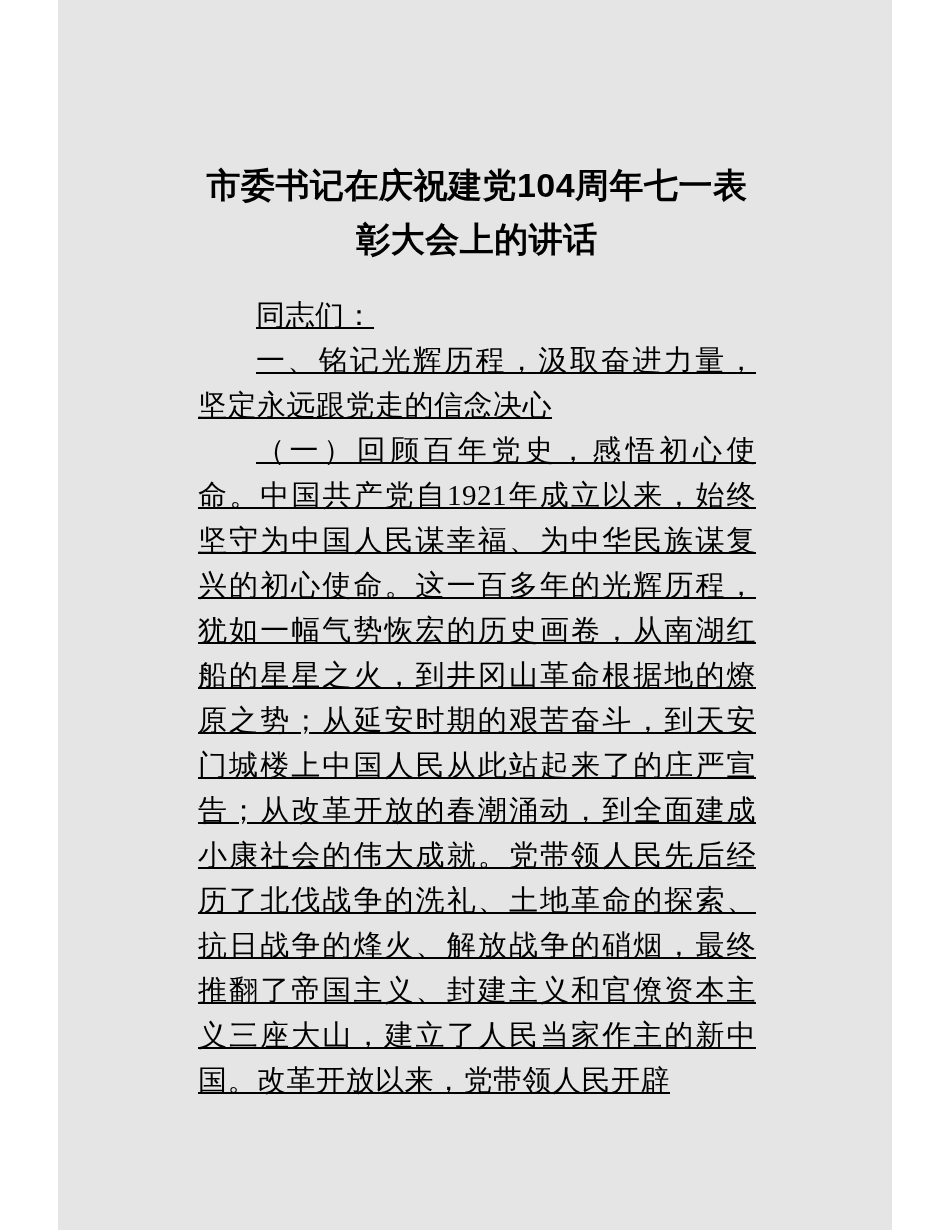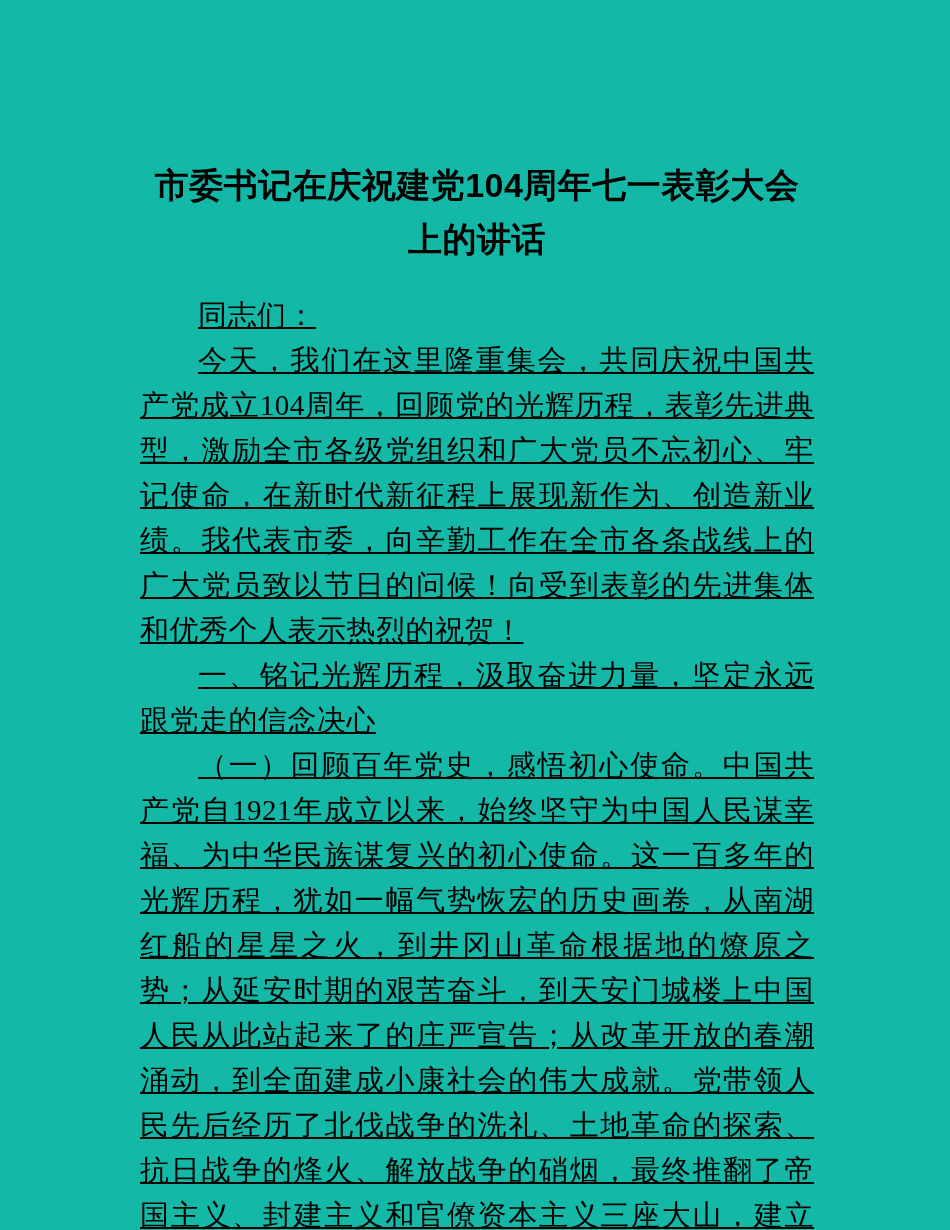--- a/index.html
+++ b/index.html
@@ -2,24 +2,24 @@
 <html><head>
 <meta charset="utf-8">
 <style>
   html, body {
     margin: 0;
     padding: 0;
     background: #ffffff;
   }
   .page {
     position: relative;
-    width: 950px;
+    width: 834px;
     height: 1230px;
     margin: 0 auto;
-    background: #14b8a6;
+    background: #e5e5e5;
     overflow: hidden;
     font-family: "Liberation Serif", "DejaVu Serif", serif;
     color: #000000;
     box-sizing: border-box;
   }
   .content {
     padding: 158px 136px 0 140px;
     box-sizing: border-box;
   }
   .doc-title {
@@ -45,19 +45,18 @@
 </style>
 </head>
 <body>
 
 <div class="page">
   <div class="content">
     <h1 class="doc-title">市委书记在庆祝建党104周年七一表彰大会上的讲话</h1>
 
     <p class="doc-paragraph">同志们：</p>
 
-    <p class="doc-paragraph">今天，我们在这里隆重集会，共同庆祝中国共产党成立104周年，回顾党的光辉历程，表彰先进典型，激励全市各级党组织和广大党员不忘初心、牢记使命，在新时代新征程上展现新作为、创造新业绩。我代表市委，向辛勤工作在全市各条战线上的广大党员致以节日的问候！向受到表彰的先进集体和优秀个人表示热烈的祝贺！</p>
 
     <p class="doc-paragraph">一、铭记光辉历程，汲取奋进力量，坚定永远跟党走的信念决心</p>
 
     <p class="doc-paragraph">（一）回顾百年党史，感悟初心使命。中国共产党自1921年成立以来，始终坚守为中国人民谋幸福、为中华民族谋复兴的初心使命。这一百多年的光辉历程，犹如一幅气势恢宏的历史画卷，从南湖红船的星星之火，到井冈山革命根据地的燎原之势；从延安时期的艰苦奋斗，到天安门城楼上中国人民从此站起来了的庄严宣告；从改革开放的春潮涌动，到全面建成小康社会的伟大成就。党带领人民先后经历了北伐战争的洗礼、土地革命的探索、抗日战争的烽火、解放战争的硝烟，最终推翻了帝国主义、封建主义和官僚资本主义三座大山，建立了人民当家作主的新中国。改革开放以来，党带领人民开辟</p>
   </div>
 </div>
 
 </body></html>

